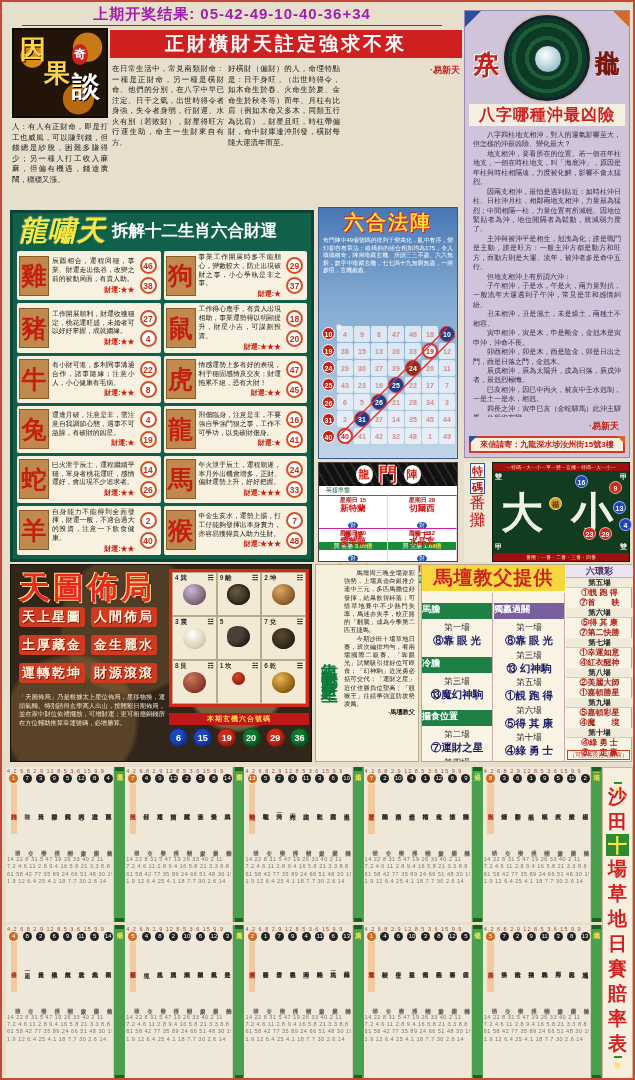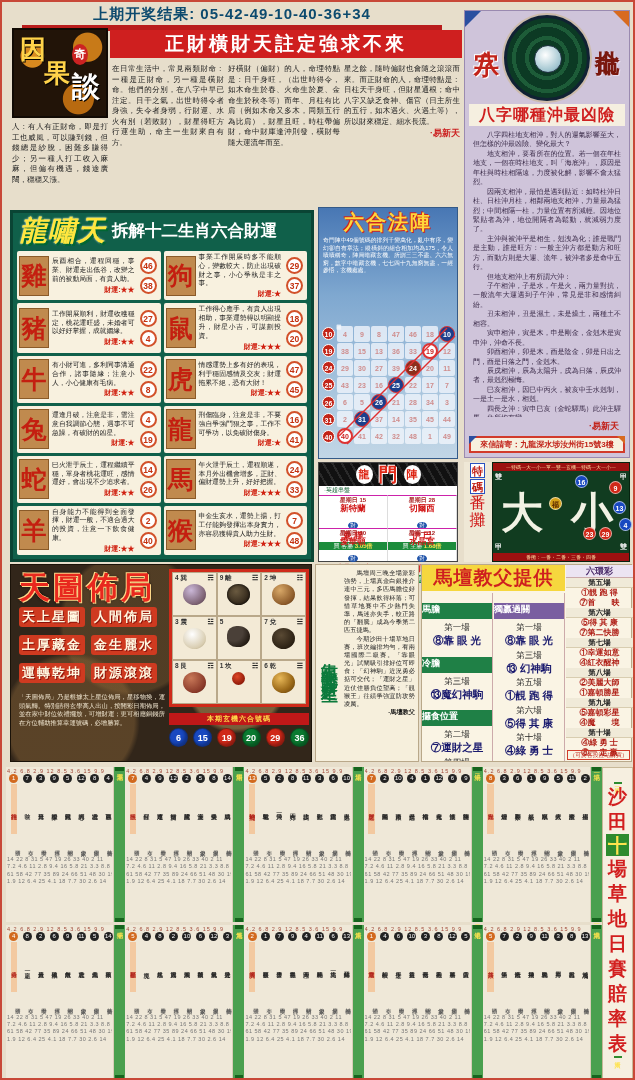--- a/index.html
+++ b/index.html
@@ -1,22 +1,22 @@
 <!DOCTYPE html>
 <html><head>
 <meta charset="utf-8">
 <style>
   html,body{margin:0;padding:0;background:#b8b0a0;}
   *{box-sizing:border-box;}
   #page{position:relative;width:635px;height:1080px;background:#e7decb;overflow:hidden;
         font-family:"Liberation Sans",sans-serif;margin:0 auto;border:2px solid #c84838;}
   .abs{position:absolute;}
   
-  #prev-result{top:3px;left:20px;width:420px;text-align:center;color:#0c4a6e;font-weight:bold;
-    font-size:15px;letter-spacing:1px;border-bottom:6px solid #b91c1c;padding-bottom:1px;}
+  #prev-result{top:3px;left:20px;width:420px;text-align:center;color:#a21caf;font-weight:bold;
+    font-size:15px;letter-spacing:1px;border-bottom:1px solid #b91c1c;padding-bottom:1px;}
   
   #yg-logo{left:10px;top:26px;width:96px;height:90px;background:
     radial-gradient(circle at 20% 30%,#d98a1f 0 12%,transparent 13%),
     radial-gradient(circle at 80% 20%,#c87a18 0 14%,transparent 15%),
     radial-gradient(circle at 70% 80%,#b86a10 0 16%,transparent 17%),#221408;
     border:2px solid #110a04;color:#ffe9c0;}
   #yg-logo span{position:absolute;font-weight:bold;font-family:"DejaVu Serif",serif;}
   .yg-c1{left:6px;top:2px;font-size:26px;color:#ffd34a;text-shadow:1px 1px 0 #000;}
   .yg-c2{left:30px;top:26px;font-size:26px;color:#ffd34a;text-shadow:1px 1px 0 #000;}
   .yg-c3{left:58px;top:14px;font-size:12px;color:#fff;background:#c22;border-radius:50%;padding:2px;}
@@ -215,21 +215,20 @@
     <span class="yg-c1">因</span>
     <span class="yg-c2">果</span>
     <span class="yg-c3">奇</span>
     <span class="yg-c4">談</span>
   </div>
   <div class="abs" id="headline">正財橫財天註定強求不來</div>
   <div class="abs artcol" style="left:10px;top:120px;width:96px;height:86px;">人：有人有正財命，即是打工也威風，可以賺到錢，但錢總是紗脫，困難多賺得少；另一種人打工收入麻麻，但偏有機遇，錢途廣闊，穩穩又漲。</div>
   <div class="abs artcol" style="left:110px;top:62px;width:112px;height:144px;">在日常生活中，常見兩類財命：一種是正財命，另一種是橫財命。他們的分別，在八字中早已注定。日干之氣，出世時得令者身強，失令者身弱，行財運、水火有別（若敗財），財星得旺方行運生助，命主一生財來自有方。</div>
   <div class="abs artcol" style="left:226px;top:62px;width:112px;height:144px;">好橫財（偏財）的人，命理特點是：日干身旺，（出世時得令，如木命生於春、火命生於夏、金命生於秋冬等）而年、月柱有比肩（例如木命又多木，同類五行為比肩），財星且旺，時柱帶偏財，命中財庫逢沖則發，橫財每隨大運流年而至。</div>
   <div class="abs artcol" style="left:342px;top:62px;width:116px;height:144px;">
-    <span>星之餘，隨時偏財也會隨之滾滾而來。而正財命的人，命理特點是：日柱天干身旺，但財星通根；命中八字又缺乏食神、傷官（日主所生的五行，如木遇火、火遇土等），所以財來穩定、細水長流。</span>
     <div id="yg-sign">·易新天</div>
   </div>
 
   <div class="abs" id="bazi">
     <div class="tri" style="left:0;top:0;border-left:16px solid #2b4fa0;border-bottom:16px solid transparent;"></div>
     <div class="tri" style="right:0;top:0;border-right:16px solid #d86a1f;border-bottom:16px solid transparent;"></div>
     <div class="abs" id="bazi-luopan"></div>
     <div class="abs bz-vert" id="bz-left">八字</div>
     <div class="abs bz-vert" id="bz-right">批命</div>
     <div class="abs" id="bz-headline">八字哪種沖最凶險</div>

